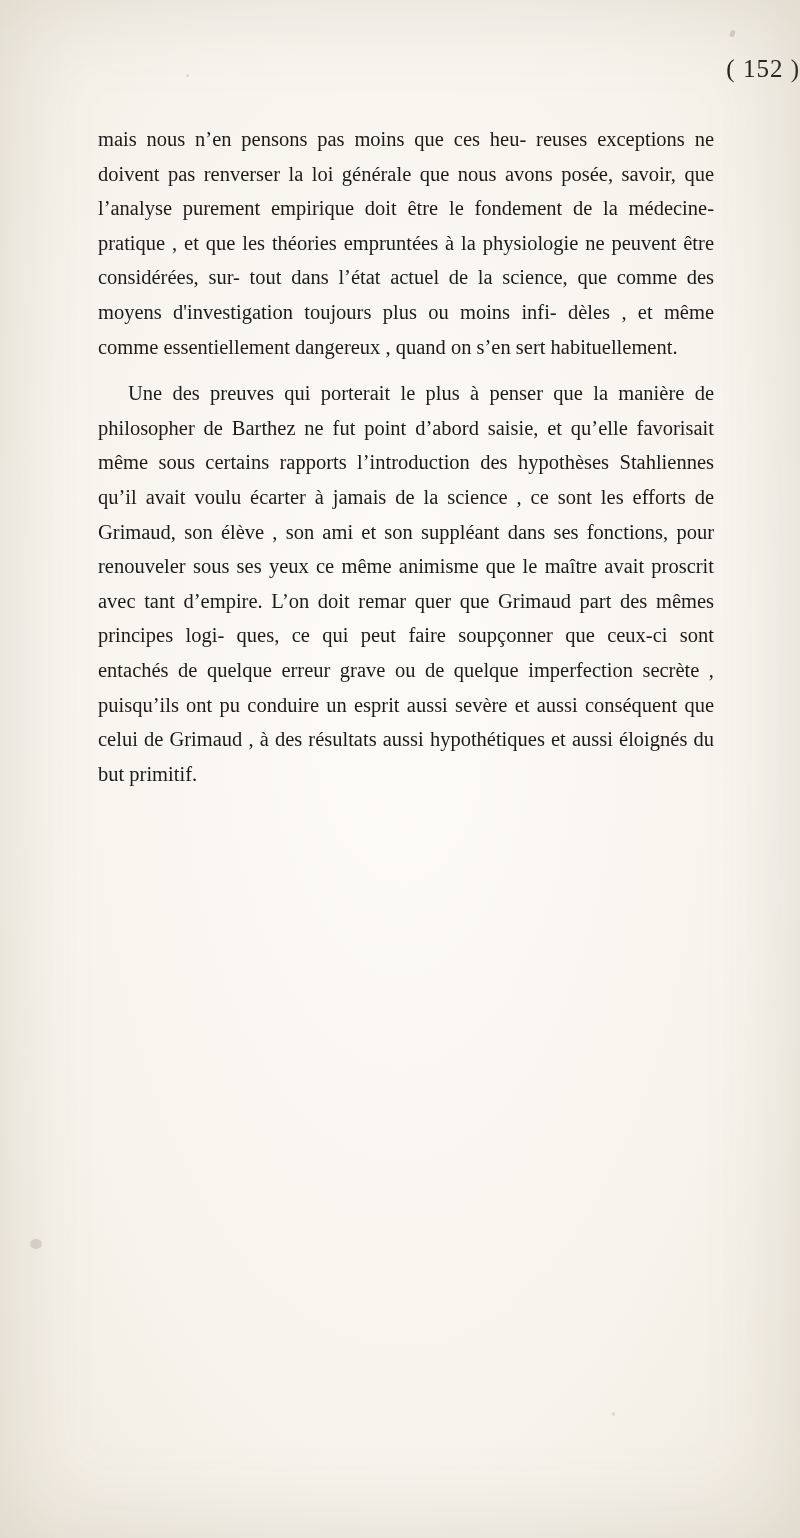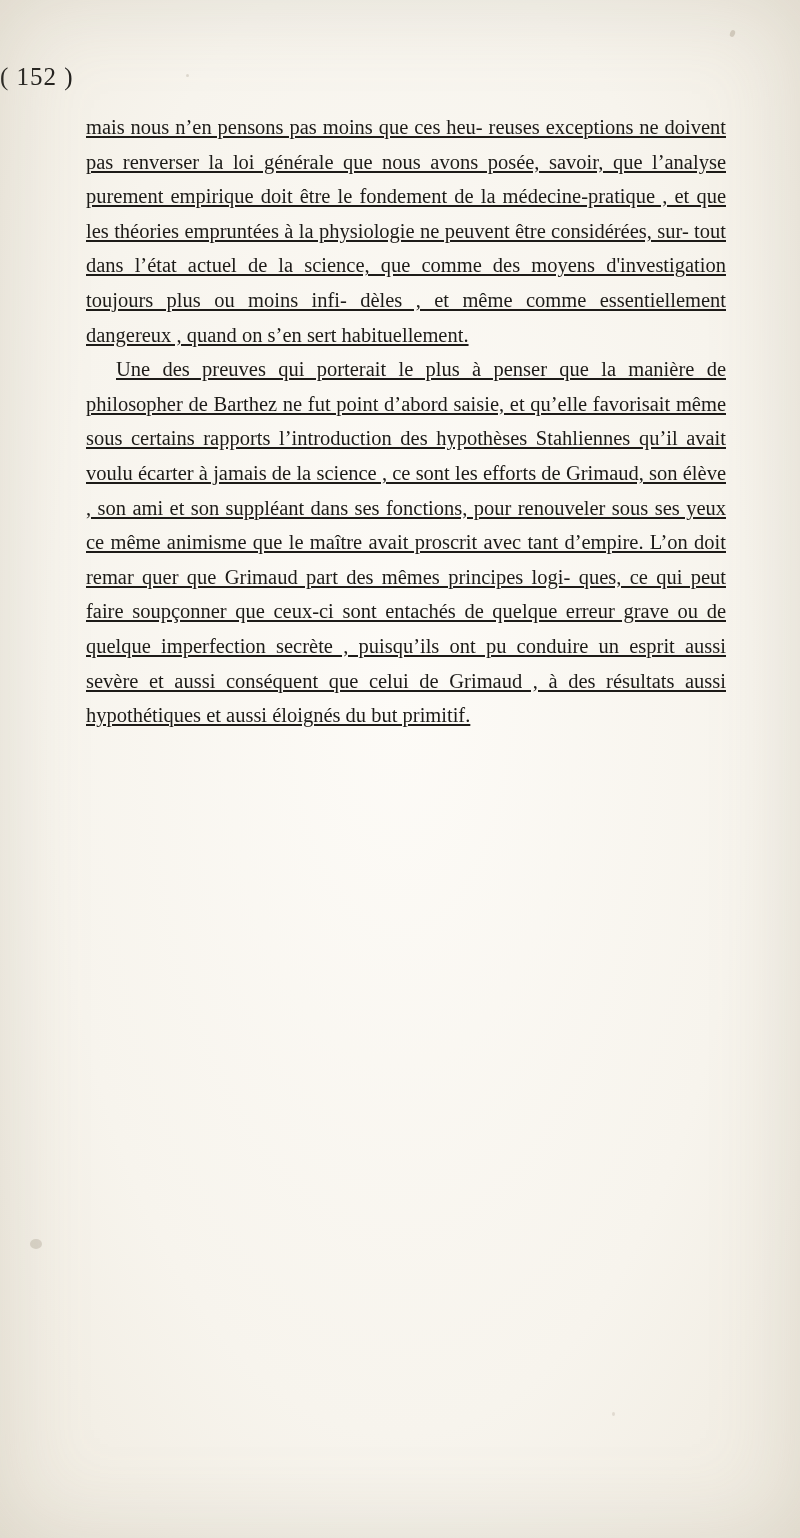--- a/index.html
+++ b/index.html
@@ -34,41 +34,39 @@
     left: 0;
     top: 0;
     width: 800px;
     height: 1538px;
   }
   .page-number {
     position: absolute;
     top: 55px;
     left: 0;
     width: 800px;
-    text-align: left;
+    text-align: right;
     font-size: 25px;
     letter-spacing: 1px;
     color: #23211e;
-    margin-top: 8px;
   }
   .body-text {
     position: absolute;
     left: 86px;
     top: 110px;
     width: 640px;
     font-size: 20.5px;
     line-height: 34.6px;
     color: #1d1b18;
     text-align: justify;
     text-justify: inter-word;
   }
   .body-text p {
-    margin: 0;
+    margin: 12px;
     text-indent: 0;
-    text-decoration: underline;
   }
   .body-text p.indent {
     text-indent: 30px;
   }
   .speck {
     position: absolute;
     background: #b9b0a0;
     border-radius: 50%;
     opacity: 0.55;
   }

